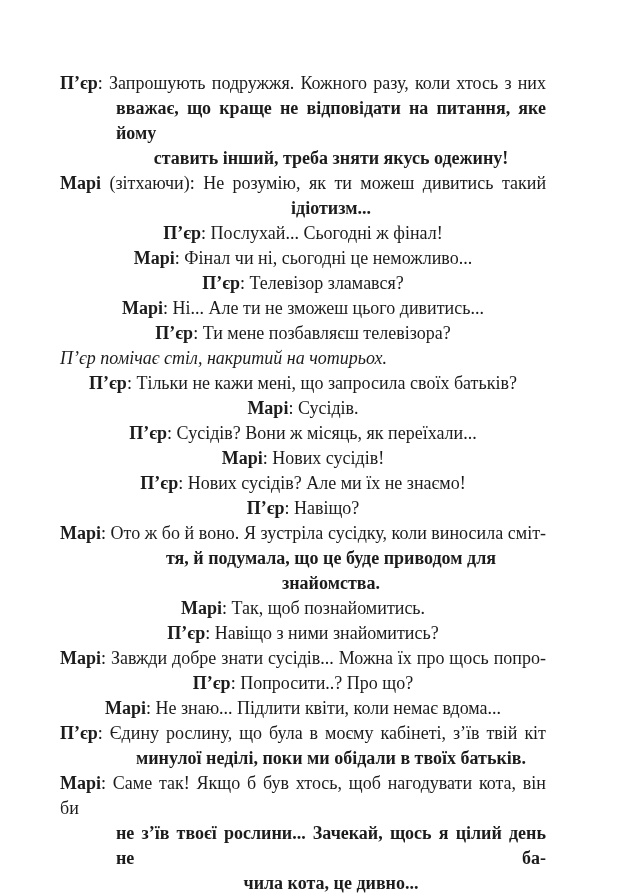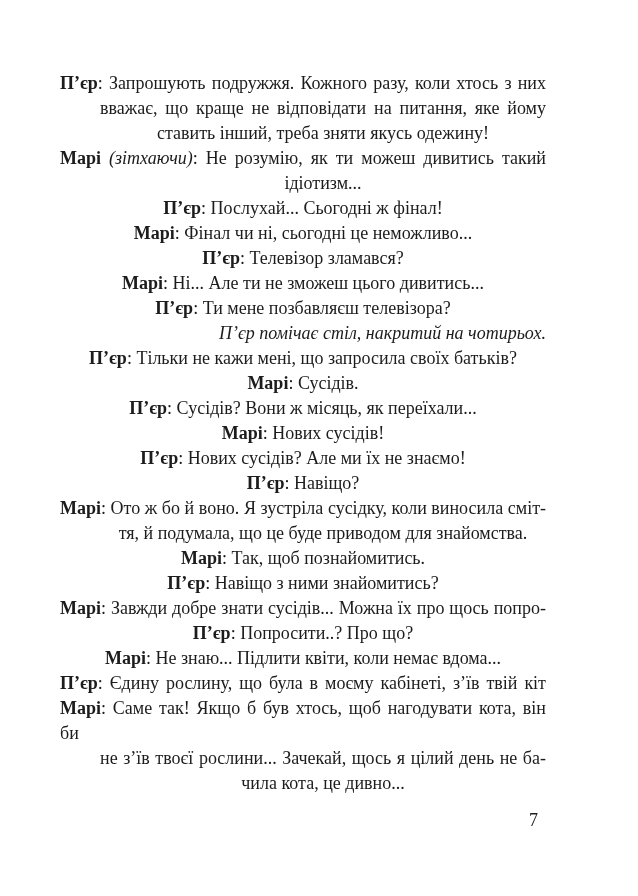--- a/index.html
+++ b/index.html
@@ -31,35 +31,35 @@
     font-size: 18px;
     line-height: 25px;
     text-align: center;
     white-space: normal;
   }
   .line.just {
     text-align: justify;
     text-align-last: justify;
   }
   .line.cont {
-    margin-left: 40px;
+    margin-left: 56px;
+    font-weight: bold;
   }
   .speaker {
     font-weight: bold;
     font-style: normal;
   }
   .paren {
-    font-style: italic;
     font-weight: normal;
   }
   .stage-direction {
     font-size: 18px;
     line-height: 25px;
     font-style: italic;
-    text-align: right;
+    text-align: left;
   }
   .page-number {
     margin-top: 13px;
     padding-right: 8px;
     font-size: 18px;
     line-height: 22px;
     text-align: right;
   }
 </style>
 </head>
@@ -124,20 +124,21 @@
         <div class="line just"><span class="speaker">Марі</span>: Завжди добре знати сусідів... Можна їх про щось попро-</div>
       </div>
       <div class="para">
         <div class="line"><span class="speaker">П’єр</span>: Попросити..? Про що?</div>
       </div>
       <div class="para">
         <div class="line"><span class="speaker">Марі</span>: Не знаю... Підлити квіти, коли немає вдома...</div>
       </div>
       <div class="para">
         <div class="line just"><span class="speaker">П’єр</span>: Єдину рослину, що була в моєму кабінеті, з’їв твій кіт</div>
+        <div class="line cont">минулої неділі, поки ми обідали в твоїх батьків.</div>
       </div>
       <div class="para">
         <div class="line just"><span class="speaker">Марі</span>: Саме так! Якщо б був хтось, щоб нагодувати кота, він би</div>
         <div class="line cont just">не з’їв твоєї рослини... Зачекай, щось я цілий день не ба-</div>
         <div class="line cont">чила кота, це дивно...</div>
       </div>
     </div>
   <div class="page-number">7</div>
 </div>
 

